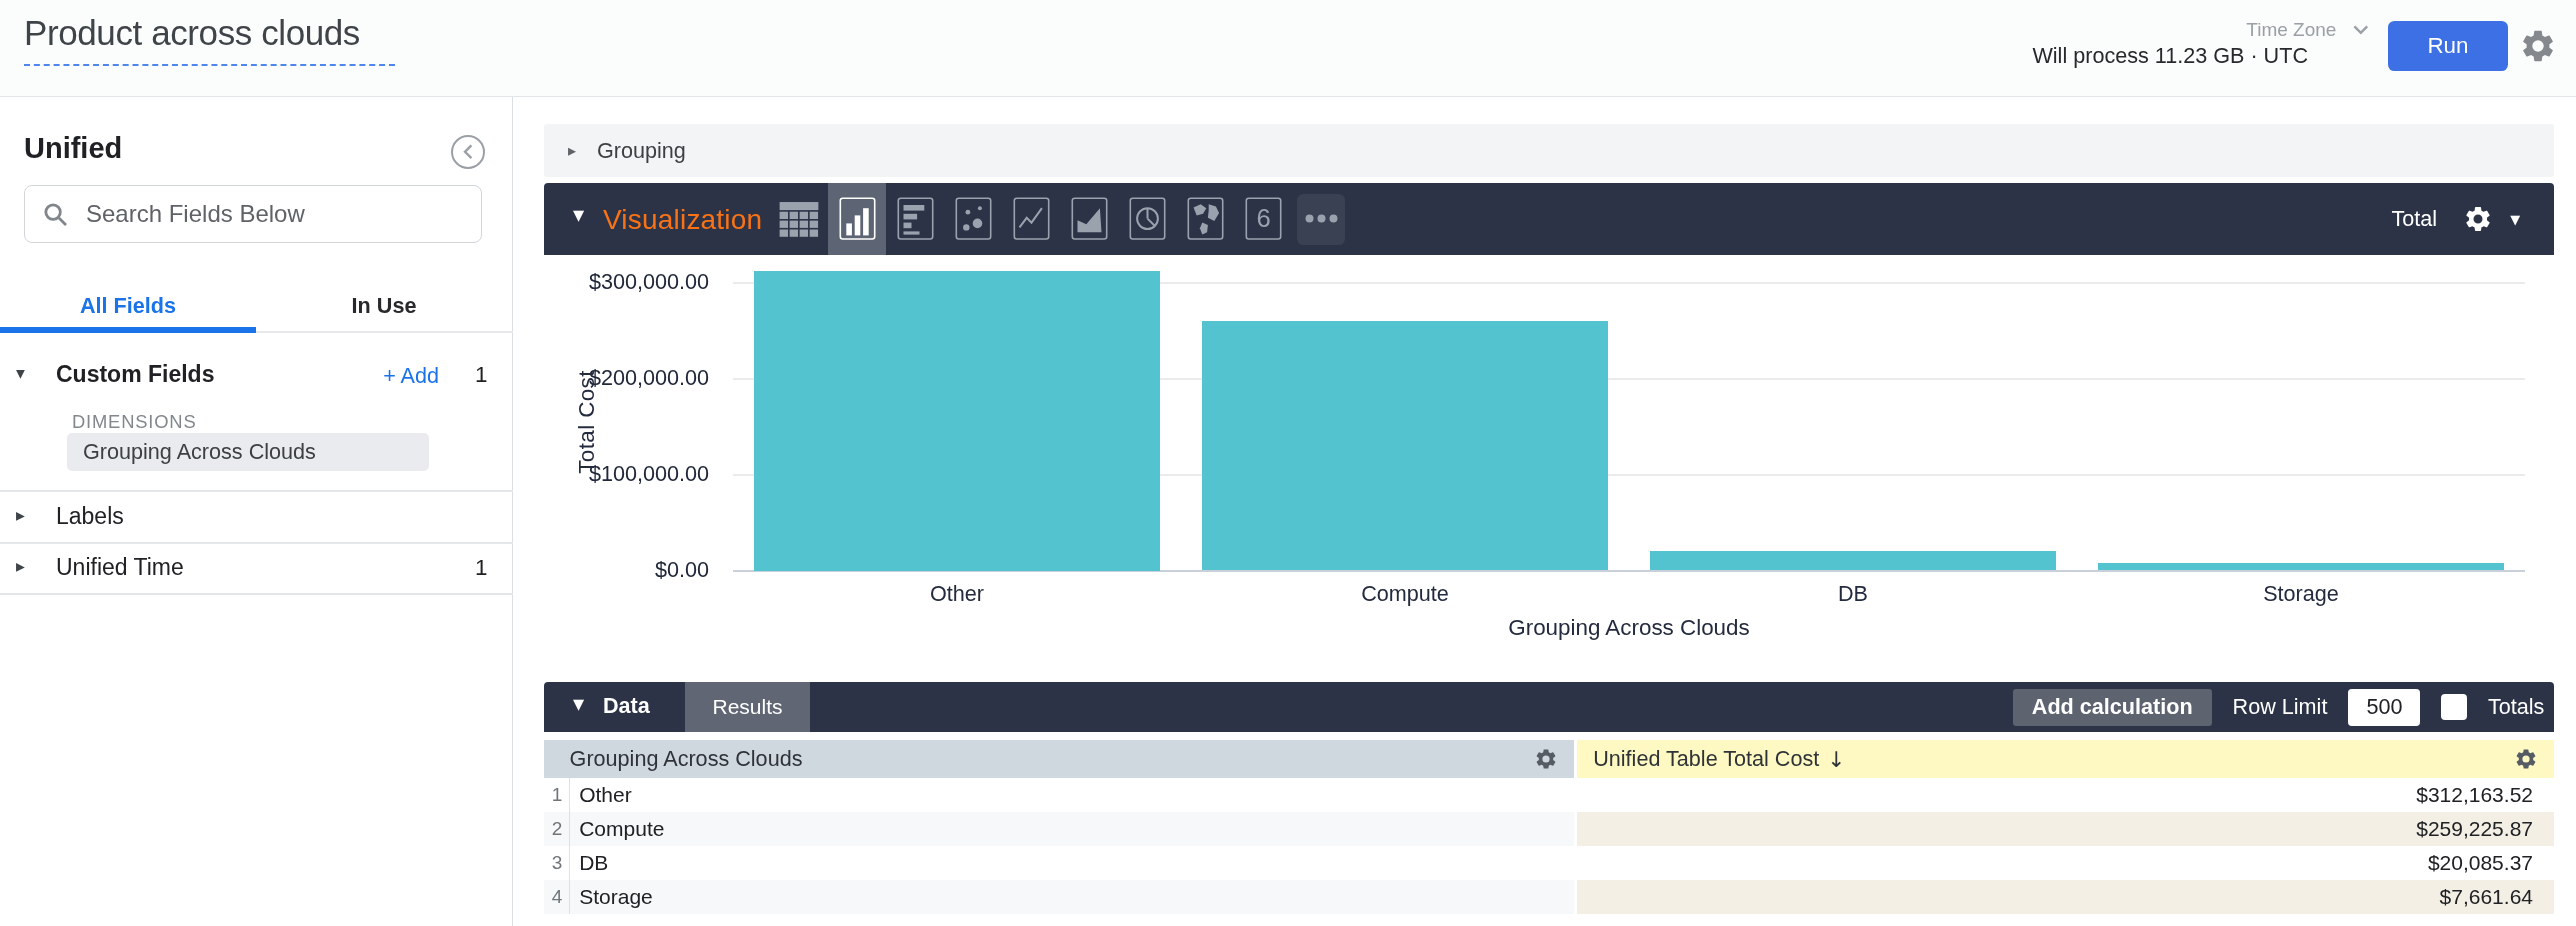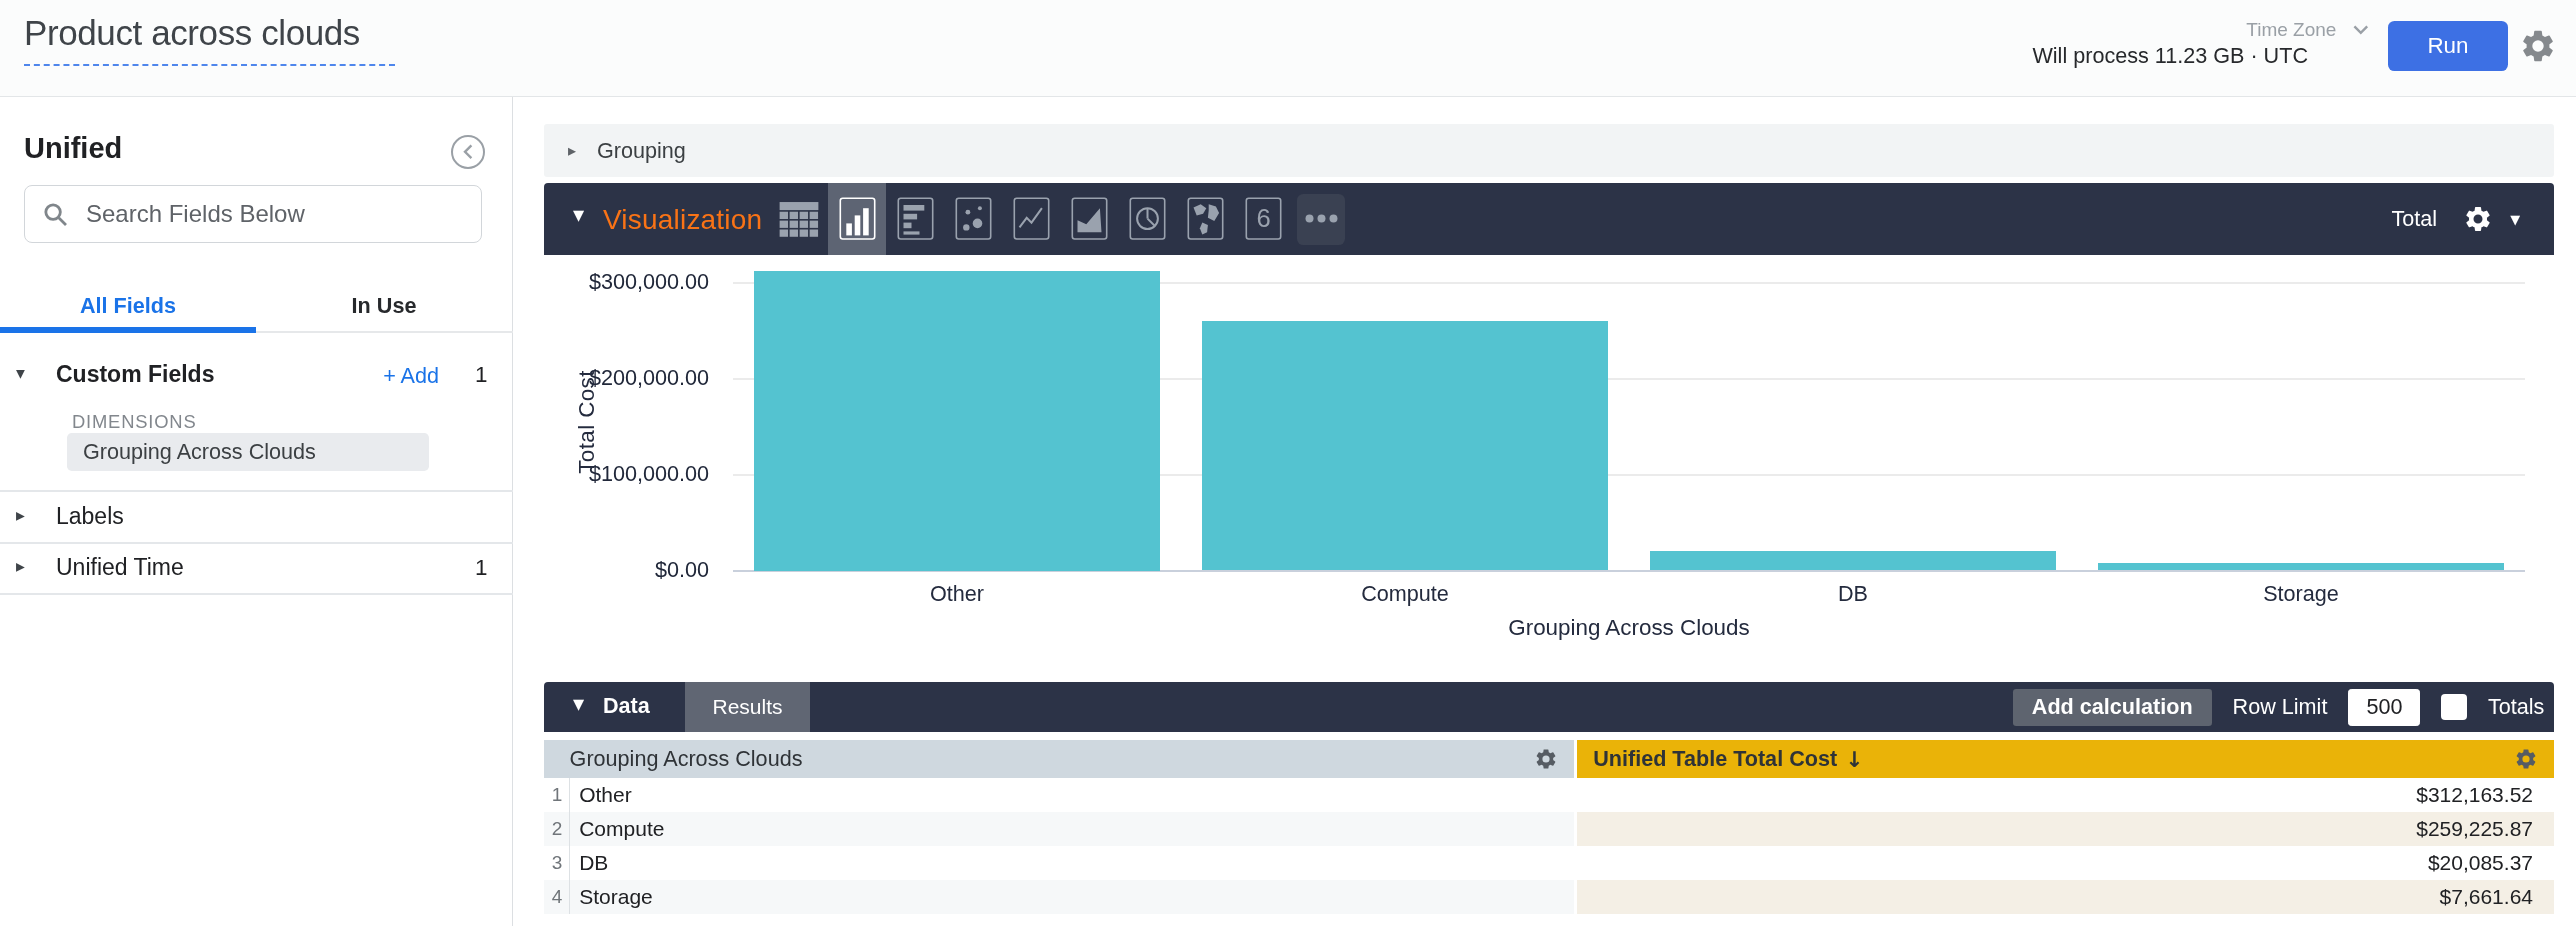--- a/index.html
+++ b/index.html
@@ -104,21 +104,21 @@
   .rl-label, .totals-label { color:#fff; font-size:21.6px; }
   .rl-input { width:72px; height:37px; border:0.8px solid #fff; border-radius:3.2px;
     font-size:21.6px; color:#202124; text-align:center; font-family:inherit; outline:none; }
   .totals-cb { width:25.6px; height:25.6px; background:#fff; border-radius:4px; cursor:pointer; }
 
   
   .table { position:absolute; left:31px; top:643px; width:2010px; }
   .thead { display:flex; height:38px; }
   .th { display:flex; align-items:center; font-size:21.6px; font-weight:500; color:#2f3337; }
   .th.dim { width:1030px; background:#cfd8df; padding-left:25.6px; }
-  .th.meas { flex:1; background:#eab308; padding-left:16px; margin-left:3.2px;font-weight:bold; }
+  .th.meas { flex:1; background:#fef9c3; padding-left:16px; margin-left:3.2px; }
   .th .gear { margin-left:auto; margin-right:16px; width:24px; height:24px; color:#565c63; }
   .trow { display:flex; height:34px; }
   .td-dim { width:1030px; display:flex; align-items:center; }
   .td-meas { flex:1; margin-left:3.2px; display:flex; align-items:center;
     justify-content:flex-end; padding-right:21px; font-size:21px; color:#202124; }
   .rownum { width:25.6px; text-align:right; padding-right:6.4px; font-size:19px; color:#70757a;
     border-right:1.6px solid #dde1e4; height:34px; line-height:34px; }
   .rowlbl { padding-left:9.6px; font-size:21px; color:#202124; }
   .trow.even .td-dim { background:#ffffff; } .trow.even .td-meas { background:#ffffff; }
   .trow.odd .td-dim { background:#f6f8f9; } .trow.odd .td-meas { background:#f4efe5; }

